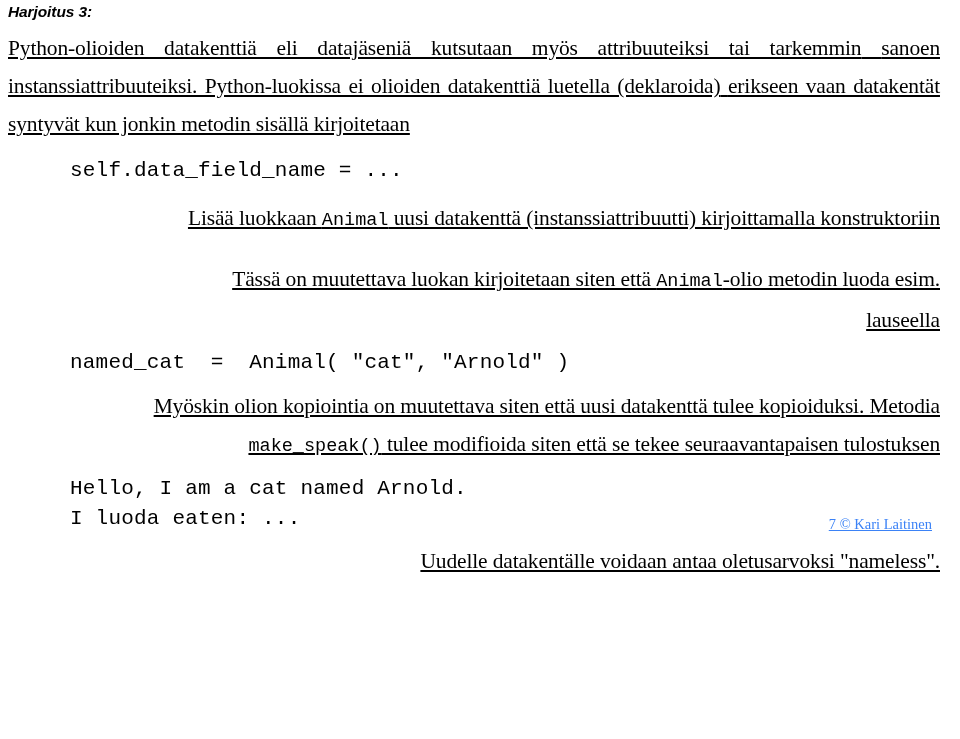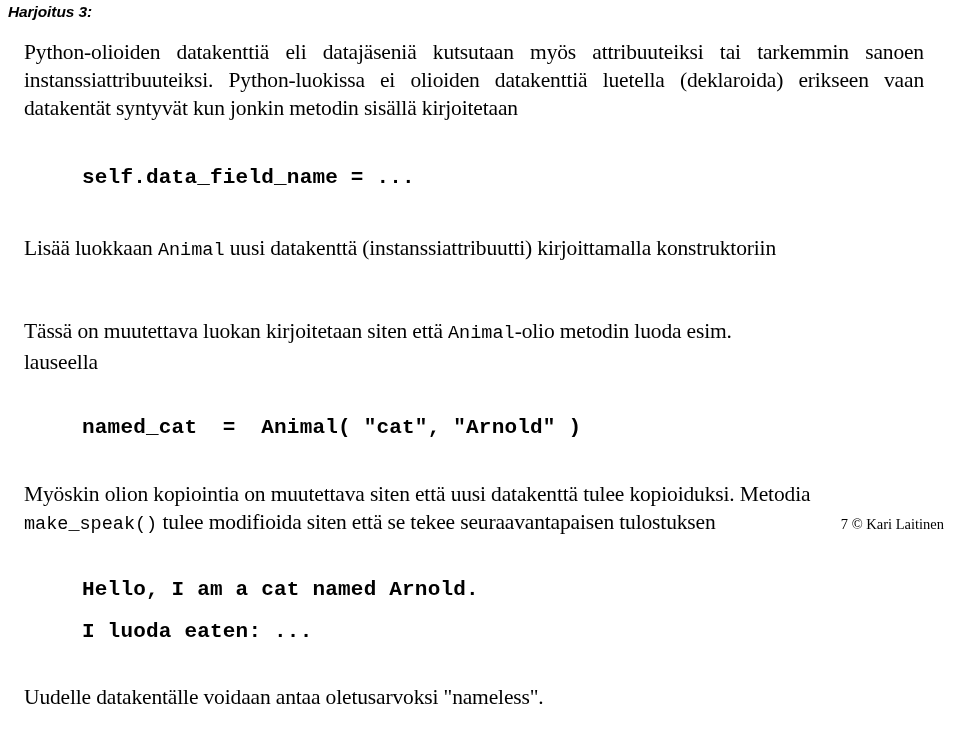--- a/index.html
+++ b/index.html
@@ -39,63 +39,65 @@
     font-style: italic;
     font-size: 15.5px;
     line-height: 20px;
     letter-spacing: -0.1px;
     margin: 2px 0 7px 0;
   }
 
   
   .para {
     font-size: 21.5px;
-    line-height: 28px;
+    line-height: 38px;
     text-align: justify;
     text-justify: inter-word;
-    margin: 16px;
+    margin: 0;
     letter-spacing: -0.15px;
+    text-decoration: underline;
   }
   .para.nojust {
-    text-align: left;
+    text-align: right;
   }
 
   
   .mono-inline {
     font-family: "Liberation Mono", "DejaVu Sans Mono", monospace;
     font-size: 18.5px;
     letter-spacing: 0px;
   }
 
   
   .code {
     font-family: "Liberation Mono", "DejaVu Sans Mono", monospace;
-    font-weight: bold;
+    font-weight: normal;
     font-size: 21px;
     line-height: 28px;
     white-space: pre;
-    margin: 16px;
+    margin: 4px;
     padding-left: 58px;
     letter-spacing: 0.2px;
   }
   .code.tight { line-height: 26px; }
 
   .spacer-sm { height: 10px; }
   .spacer-xs { height: 6px; }
 
   
   .footer {
     position: absolute;
-    right: 16px;
+    right: 28px;
     bottom: 8px;
     font-family: "Liberation Serif", "DejaVu Serif", serif;
     font-size: 14.5px;
     line-height: 18px;
-    color: #000000;
+    color: #3b82f6;
     white-space: pre;
+    text-decoration: underline;
   }
 </style>
 </head>
 <body>
 
 <div class="page">
   <div class="content">
 
     <div class="heading">Harjoitus 3:</div>
 

